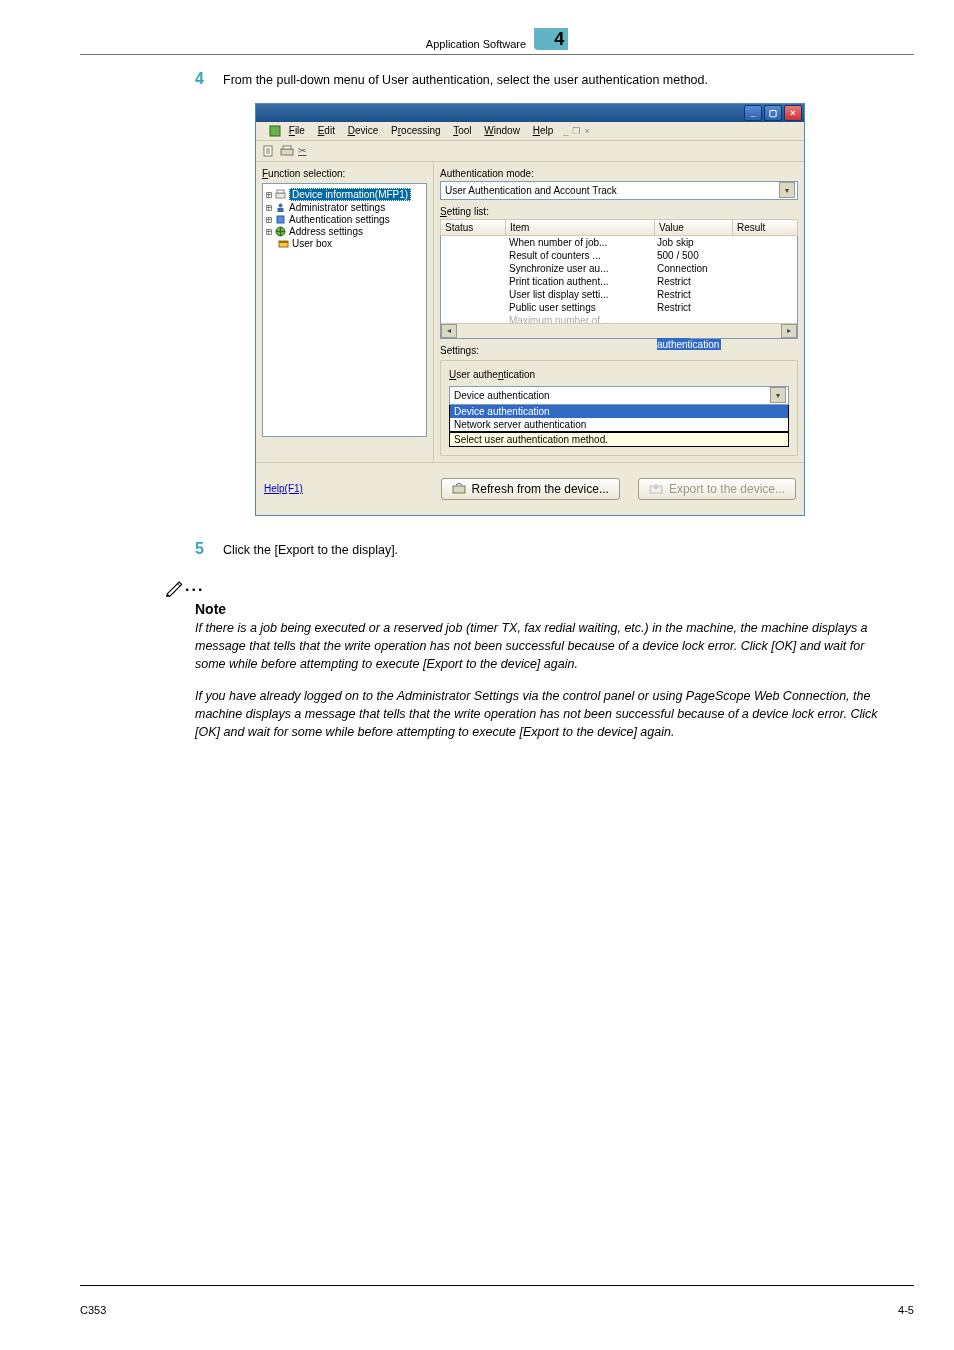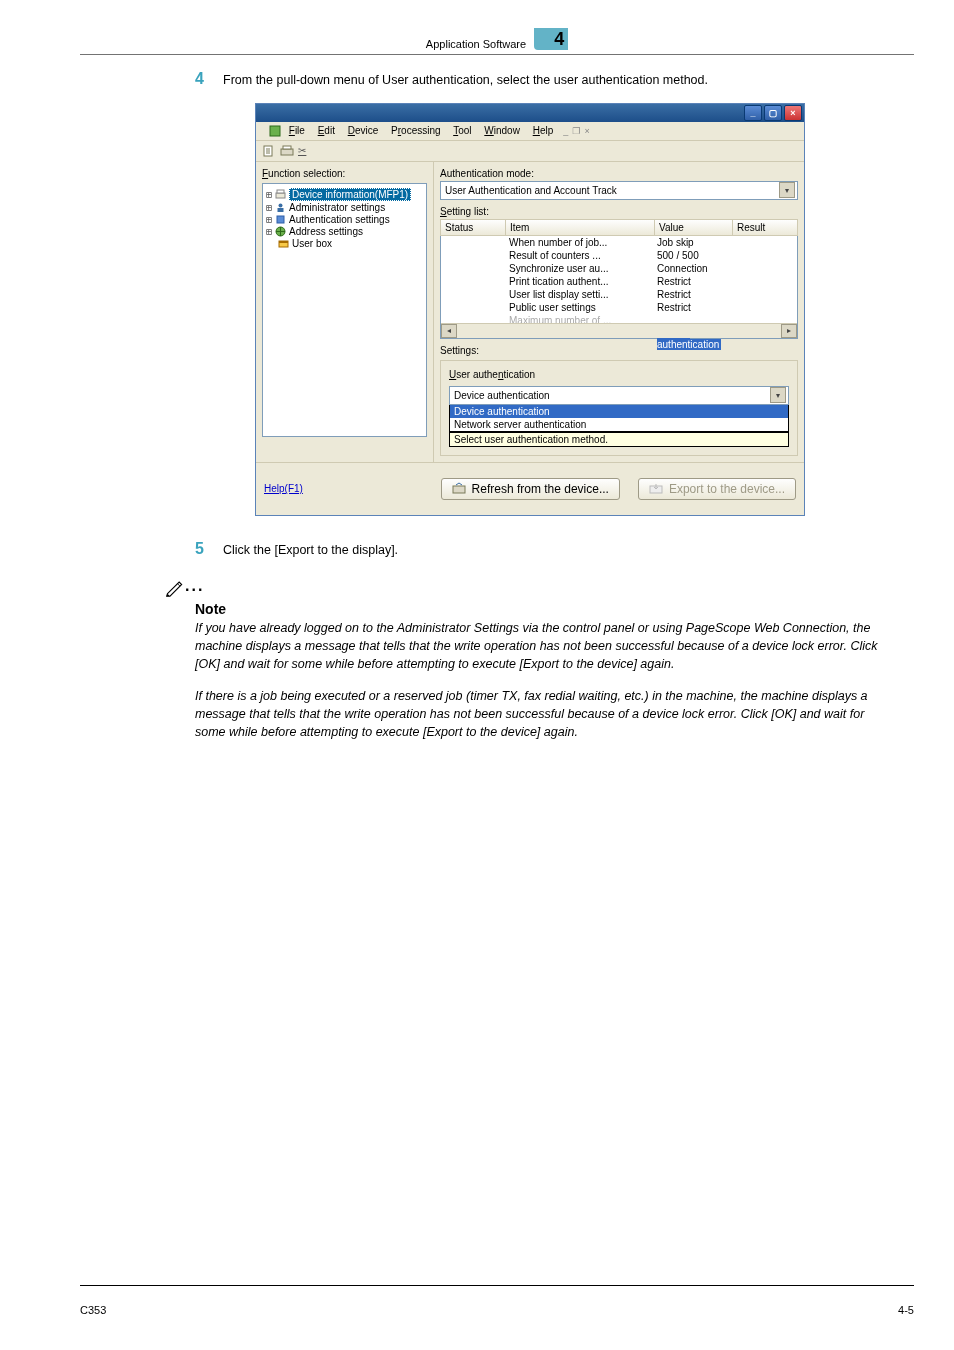--- a/index.html
+++ b/index.html
@@ -421,22 +421,22 @@
     <div class="note-wrap">
       <div class="note-icon-row">
         <svg class="pencil" viewBox="0 0 24 24">
           <path d="M3 20 L17 6 L20 9 L6 23 L2 23 Z" fill="none" stroke="#000" stroke-width="1.3"></path>
           <path d="M15 8 L18 11" stroke="#000" stroke-width="1"></path>
           <path d="M2 23 L3 20 L6 23 Z" fill="#000"></path>
         </svg>
         <span class="dots">...</span>
       </div>
       <div class="note-label">Note</div>
+      <div class="italic">If there is a job being executed or a reserved job (timer TX, fax redial waiting, etc.) in the machine, the machine displays a message that tells that the write operation has not been successful because of a device lock error. Click [OK] and wait for some while before attempting to execute [Export to the device] again.</div>
       <div class="italic">If you have already logged on to the Administrator Settings via the control panel or using PageScope Web Connection, the machine displays a message that tells that the write operation has not been successful because of a device lock error. Click [OK] and wait for some while before attempting to execute [Export to the device] again.</div>
-      <div class="italic">If there is a job being executed or a reserved job (timer TX, fax redial waiting, etc.) in the machine, the machine displays a message that tells that the write operation has not been successful because of a device lock error. Click [OK] and wait for some while before attempting to execute [Export to the device] again.</div>
     </div>
 
   </div>
 
   <div class="page-footer">
     <span>C353</span>
     <span>4-5</span>
   </div>
 
 </div>

